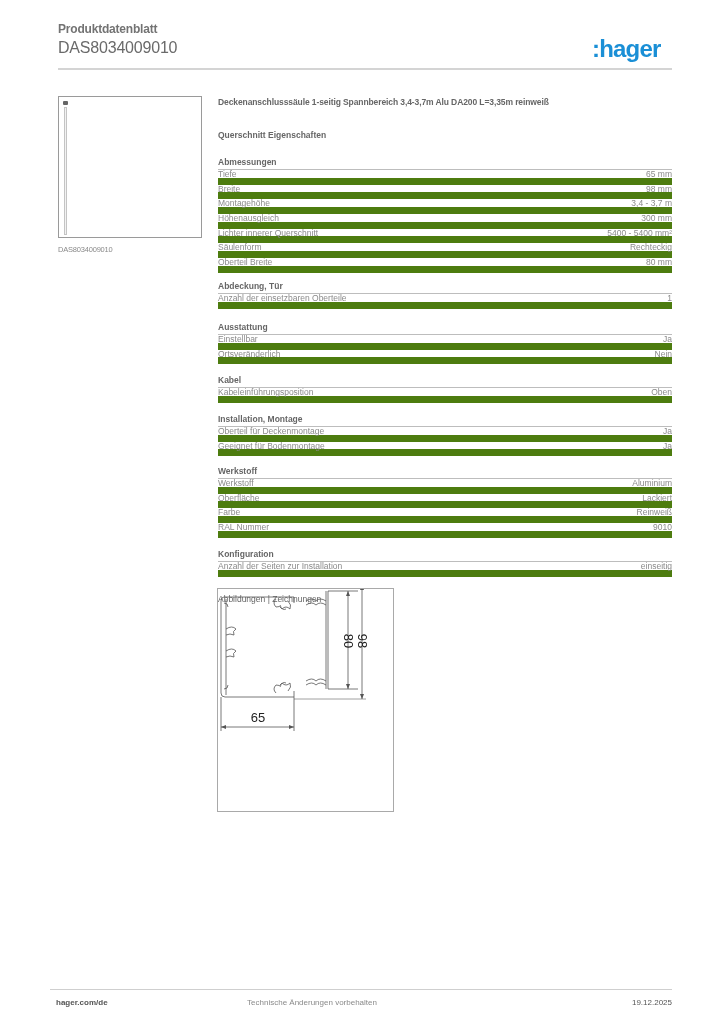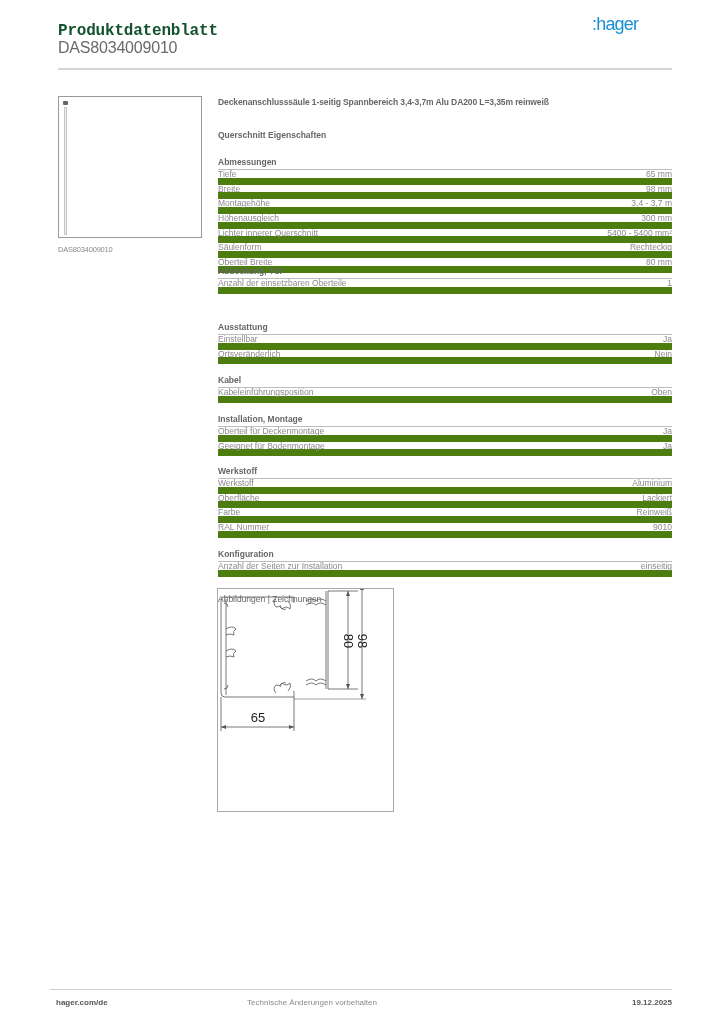--- a/index.html
+++ b/index.html
@@ -1,21 +1,21 @@
 <!DOCTYPE html>
 <html><head>
 <meta charset="utf-8">
 <style>
   * { box-sizing: border-box; margin: 0; padding: 0; }
   html, body { width: 724px; height: 1024px; background: #ffffff; }
   body { position: relative; font-family: "Liberation Sans", "DejaVu Sans", sans-serif; color: #6b6b6b; overflow: hidden; }
 
-  .header-title { position: absolute; left: 58px; top: 22px; font-size: 16px; font-weight: bold; color: #14532d; letter-spacing: -0.2px; font-family: Liberation Mono, monospace; }
+  .header-title { position: absolute; left: 58px; top: 22px; font-size: 12px; font-weight: bold; color: #737373; letter-spacing: -0.2px; }
   .header-sub { position: absolute; left: 58px; top: 39px; font-size: 16px; color: #6a6a6a; letter-spacing: -0.2px; }
-  .logo { position: absolute; left: 592px; top: 14px; font-size: 18px; font-weight: normal; color: #1a8fd6; letter-spacing: -0.8px; }
+  .logo { position: absolute; left: 592px; top: 35px; font-size: 24px; font-weight: bold; color: #1a8fd6; letter-spacing: -0.8px; }
   .header-rule { position: absolute; left: 58px; top: 68px; width: 614px; height: 2px; background: #d4d4d4; }
 
   .product-image-box { position: absolute; left: 58px; top: 96px; width: 144px; height: 142px; border: 1px solid #9a9a9a; }
   .product-image-box .pole { position: absolute; left: 5px; top: 10px; width: 3px; height: 128px; background: linear-gradient(90deg,#cfcfcf,#f2f2f2,#cfcfcf); border: 1px solid #c4c4c4; }
   .product-image-box .pole-top { position: absolute; left: 4px; top: 4px; width: 5px; height: 4px; background: #666; border-radius: 1px; }
   .product-image-caption { position: absolute; left: 58px; top: 245px; font-size: 7.5px; color: #8a8a8a; letter-spacing: -0.2px; }
 
   .product-desc { position: absolute; left: 218px; top: 97px; font-size: 8.5px; font-weight: bold; color: #666; letter-spacing: -0.1px; }
   .tech-title { position: absolute; left: 218px; top: 130px; font-size: 8.5px; font-weight: bold; color: #666; }
 
@@ -24,21 +24,21 @@
   .row { display: flex; justify-content: space-between; font-size: 8.5px; color: #8a8a8a; height: 14.7px; line-height: 14px; border-bottom: 7px solid #4d7c0f; align-items: center; }
   .row .v { text-align: right; }
 
   .fig-title { position: absolute; left: 218px; top: 594px; font-size: 8.5px; font-weight: normal; color: #666; }
   .figure-box { position: absolute; left: 217px; top: 588px; width: 177px; height: 224px; border: 1px solid #a9a9a9; }
   .figure-box svg { position: absolute; left: 0; top: 0; }
 
   .footer-rule { position: absolute; left: 50px; top: 989px; width: 622px; height: 1px; background: #cfcfcf; }
   .footer-left { position: absolute; left: 56px; top: 998px; font-size: 8px; font-weight: bold; color: #555; }
   .footer-mid { position: absolute; left: 0; width: 624px; top: 998px; text-align: center; font-size: 8px; color: #8a8a8a; }
-  .footer-right { position: absolute; right: 52px; top: 998px; font-size: 8px; font-weight: bold; color: #555; }
+  .footer-right { position: absolute; right: 52px; top: 998px; font-size: 8px; font-weight: normal; color: #555; }
 </style>
 </head>
 <body>
 
 <div class="header-title">Produktdatenblatt</div>
 <div class="header-sub">DAS8034009010</div>
 <div class="logo">:hager</div>
 <div class="header-rule"></div>
 
 <div class="product-image-box">
@@ -75,21 +75,21 @@
   <div class="row">
       <span>Säulenform</span>
       <span class="v">Rechteckig</span>
     </div>
   <div class="row">
       <span>Oberteil Breite</span>
       <span class="v">80 mm</span>
     </div>
 </div>
 
-<div class="section" style="top:264px;">
+<div class="section" style="top:279px;">
   <div class="section-head">Abdeckung, Tür</div>
   <div class="row">
       <span>Anzahl der einsetzbaren Oberteile</span>
       <span class="v">1</span>
     </div>
 </div>
 
 <div class="section" style="top:320px;">
   <div class="section-head">Ausstattung</div>
   <div class="row">

